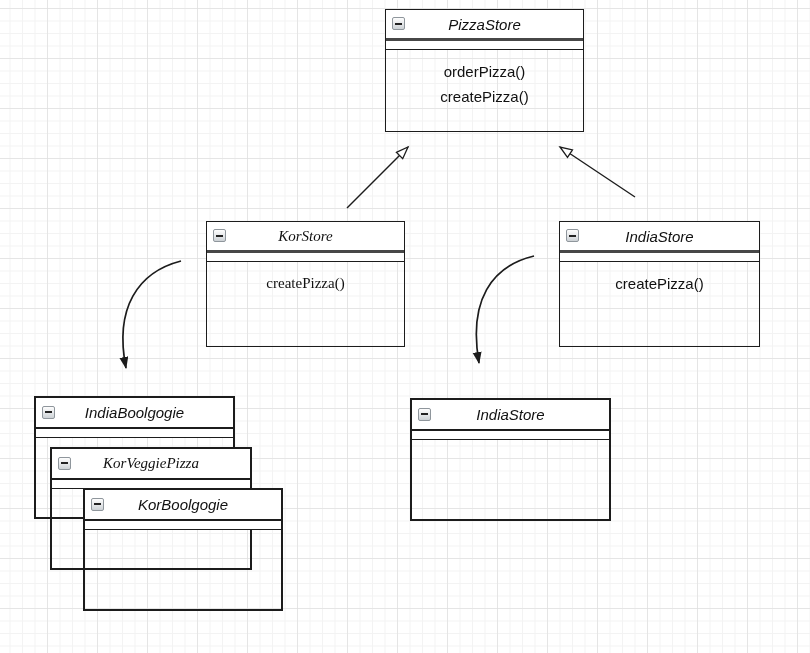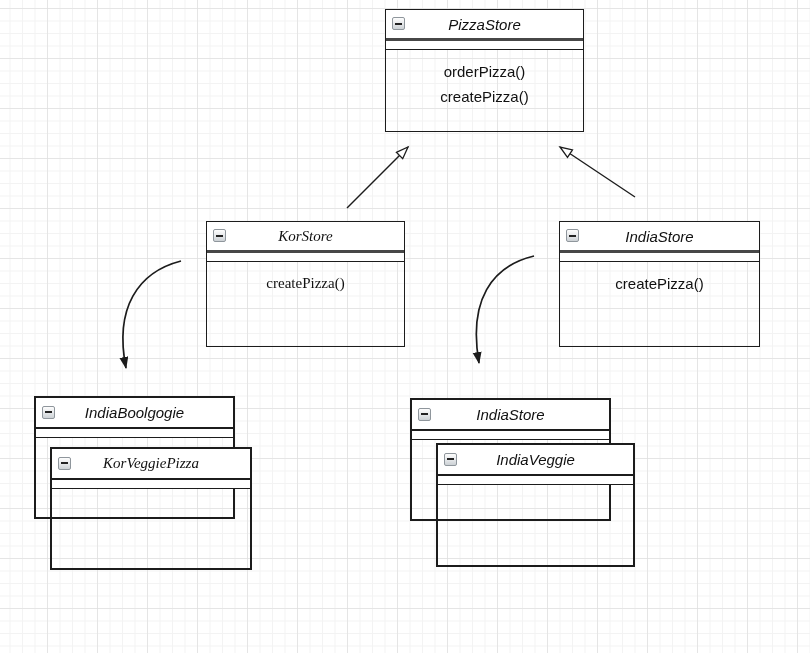--- a/index.html
+++ b/index.html
@@ -131,42 +131,42 @@
     <div class="uml-title">
       <span class="collapse-btn">
           <span class="minus-glyph"></span>
         </span>
       <span>KorVeggiePizza</span>
     </div>
     <div class="uml-sep"></div>
     <div class="uml-body"></div>
   </div>
 
+  <div class="uml-box thick" style="left:83px;top:488px;width:200px;height:123px;">
+    <div class="uml-title">
+      <span class="collapse-btn">
+          <span class="minus-glyph"></span>
+        </span>
+      <span>KorBoolgogie</span>
+    </div>
+    <div class="uml-sep"></div>
+    <div class="uml-body"></div>
+  </div>
 
   <div class="uml-box thick" style="left:410px;top:398px;width:201px;height:123px;">
     <div class="uml-title">
       <span class="collapse-btn">
           <span class="minus-glyph"></span>
         </span>
       <span>IndiaStore</span>
     </div>
     <div class="uml-sep"></div>
     <div class="uml-body"></div>
   </div>
 
-  <div class="uml-box thick" style="left:436px;top:443px;width:199px;height:124px;">
-    <div class="uml-title">
-      <span class="collapse-btn">
-          <span class="minus-glyph"></span>
-        </span>
-      <span>IndiaVeggie</span>
-    </div>
-    <div class="uml-sep"></div>
-    <div class="uml-body"></div>
-  </div>
 
 
   <svg class="overlay" width="810" height="653" viewBox="0 0 810 653">
     <defs>
       <marker id="openHead" markerUnits="userSpaceOnUse" markerWidth="16" markerHeight="13" refX="13" refY="5.5" orient="auto">
         <path d="M1,1 L13,5.5 L1,10 Z" fill="#ffffff" stroke="#1c1c1c" stroke-width="1.3"></path>
       </marker>
       <marker id="solidHead" markerUnits="userSpaceOnUse" markerWidth="14" markerHeight="11" refX="11" refY="4.5" orient="auto">
         <path d="M0,0 L12,4.5 L0,9 Z" fill="#1c1c1c"></path>
       </marker>

